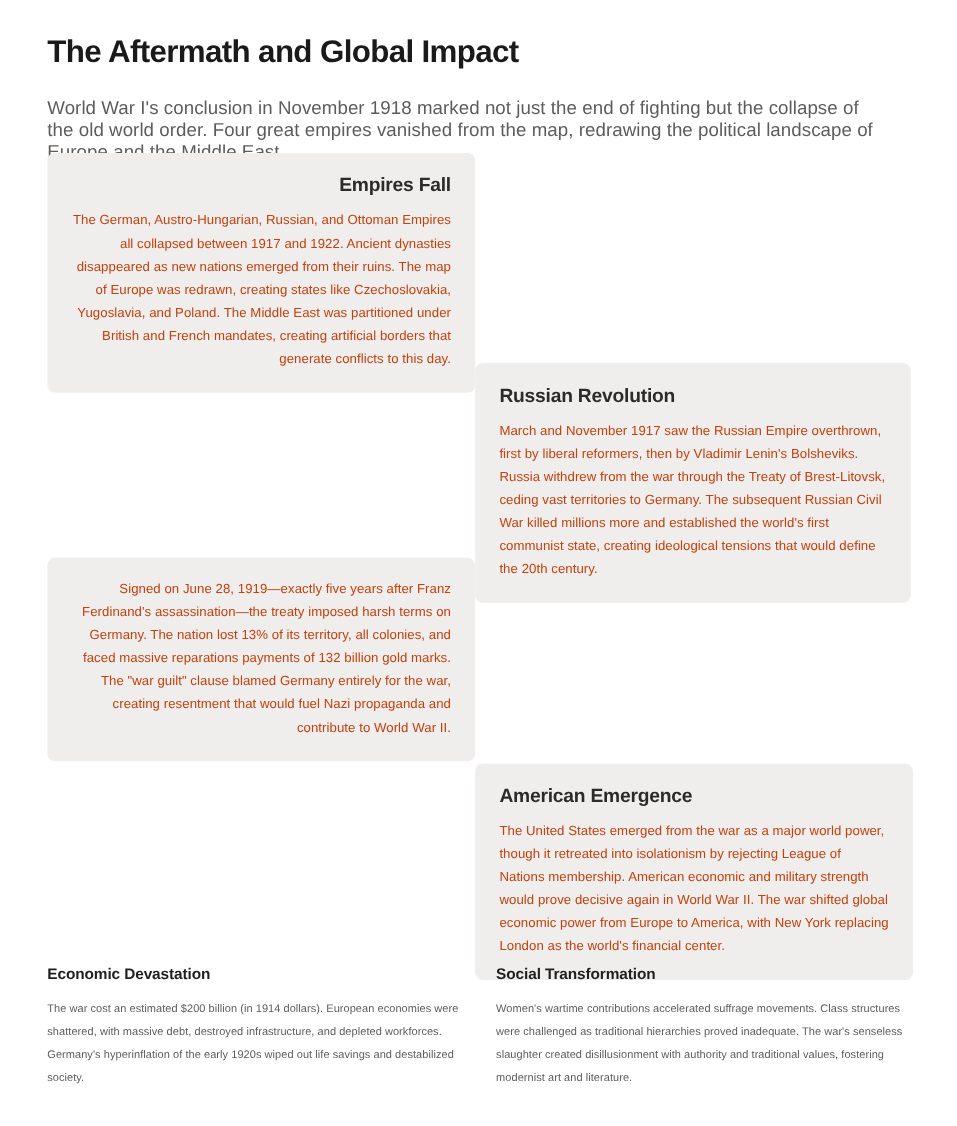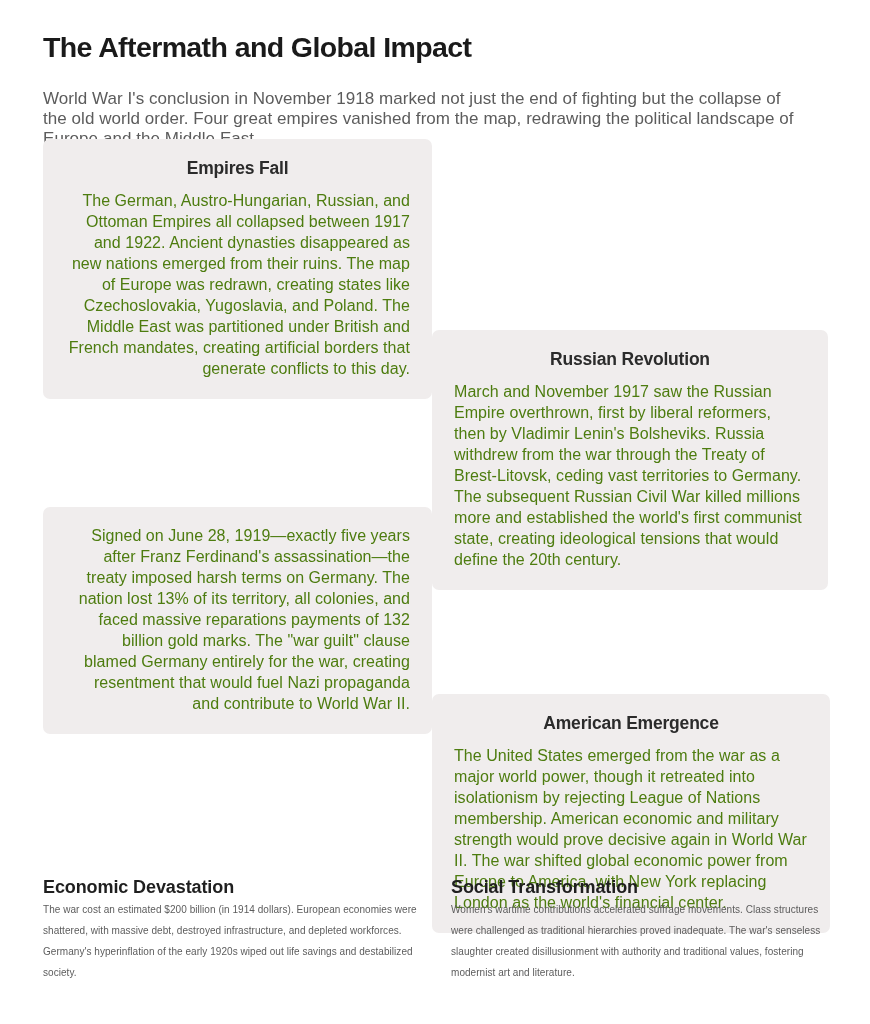--- a/index.html
+++ b/index.html
@@ -51,27 +51,26 @@
     padding: 18px 22px 20px 22px;
   }
 
   .card-title {
     font-size: 17.5px;
     font-weight: 700;
     color: #2b2b2b;
     letter-spacing: -0.2px;
     line-height: 1.3;
     margin-bottom: 10px;
-    text-align: center;
   }
 
   .card-body {
-    font-size: 16px;
+    font-size: 12px;
     line-height: 21px;
-    color: #4d7c0f;
+    color: #c2410c;
     letter-spacing: 0.05px;
   }
 
   .card.align-right { text-align: right; }
   .card.align-left  { text-align: left; }
 
   
   #card-1 { left: 43px;  top: 139px; width: 389px; }
   #card-2 { left: 432px; top: 330px; width: 396px; }
   #card-3 { left: 43px;  top: 507px; width: 389px; }
@@ -83,25 +82,26 @@
     left: 43px;
     top: 876px;
     width: 785px;
     display: flex;
     gap: 32px;
   }
 
   .footer-col { width: 376px; }
 
   .footer-title {
-    font-size: 18px;
+    font-size: 14px;
     font-weight: 700;
     color: #1f1f1f;
     letter-spacing: -0.1px;
     line-height: 1.3;
+    margin-bottom: 13px;
   }
 
   .footer-body {
     font-size: 10px;
     line-height: 21px;
     color: #5c5c5c;
     letter-spacing: 0.05px;
   }
 </style>
 </head>

